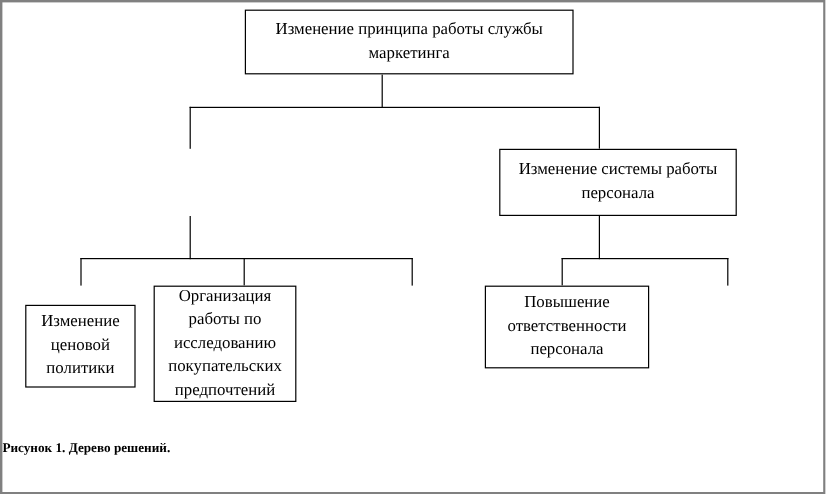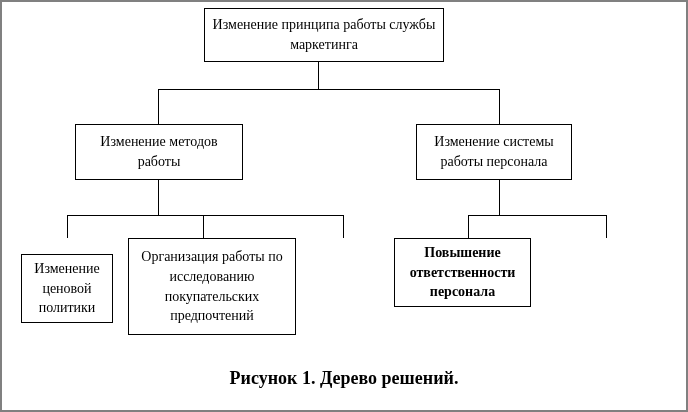--- a/index.html
+++ b/index.html
@@ -25,27 +25,27 @@
     background: #ffffff;
     display: flex;
     align-items: center;
     justify-content: center;
     text-align: center;
     font-size: 14px;
     line-height: 1.4;
     padding: 2px 4px;
   }
   
-  .n-root  { left: 202px; top: 6px;   width: 240px; height: 54px; }
+  .n-root  { left: 202px; top: 6px;   width: 274px; height: 54px; }
   .n-m1    { left: 73px;  top: 122px; width: 168px; height: 56px; }
-  .n-m2    { left: 414px; top: 122px; width: 156px; height: 56px; }
+  .n-m2    { left: 414px; top: 122px; width: 198px; height: 56px; }
   .n-c1    { left: 19px;  top: 236px; width: 92px;  height: 69px; margin-top: 16px; }
-  .n-c2    { left: 126px; top: 236px; width: 168px; height: 97px; align-items: center; }
+  .n-c2    { left: 126px; top: 236px; width: 119px; height: 97px; align-items: center; }
   .n-c3    { left: 293px; top: 236px; width: 98px;  height: 70px; }
-  .n-c4    { left: 392px; top: 236px; width: 137px; height: 69px; font-weight: bold; }
+  .n-c4    { left: 402px; top: 236px; width: 137px; height: 69px; }
   .n-c5    { left: 545px; top: 236px; width: 118px; height: 82px; }
 
   .line {
     position: absolute;
     background: #000000;
   }
   
   .l-root-v  { left: 316px; top: 60px;  width: 1px;   height: 28px; }
   .l-top-h   { left: 156px; top: 87px;  width: 342px; height: 1px;  }
   .l-m1-in   { left: 156px; top: 87px;  width: 1px;   height: 35px; }
@@ -60,22 +60,21 @@
   .l-m2-out  { left: 497px; top: 178px; width: 1px;   height: 36px; }
   .l-right-h { left: 466px; top: 213px; width: 139px; height: 1px;  }
   .l-c4-in   { left: 466px; top: 213px; width: 1px;   height: 23px; }
   .l-c5-in   { left: 604px; top: 213px; width: 1px;   height: 23px; }
 
   .caption {
     position: absolute;
     left: 0;
     top: 366px;
     width: 100%;
-    text-align: center;
-    font-size: 18px;
+    font-size: 11px;
     font-weight: bold;
   }
 </style>
 </head>
 <body>
 
 <div class="canvas">
 
   <div class="line l-root-v"></div>
   <div class="line l-top-h"></div>
@@ -88,23 +87,20 @@
   <div class="line l-c3-in"></div>
   <div class="line l-m2-out"></div>
   <div class="line l-right-h"></div>
   <div class="line l-c4-in"></div>
   <div class="line l-c5-in"></div>
 
   <div class="node n-root">
     <span>Изменение принципа работы службы маркетинга</span>
   </div>
 
-  <div class="node n-m1">
-    <span>Изменение методов работы</span>
-  </div>
   <div class="node n-m2">
     <span>Изменение системы работы персонала</span>
   </div>
 
   <div class="node n-c1">
     <span>Изменение ценовой политики</span>
   </div>
   <div class="node n-c2">
     <span>Организация работы по исследованию покупательских предпочтений</span>
   </div>

